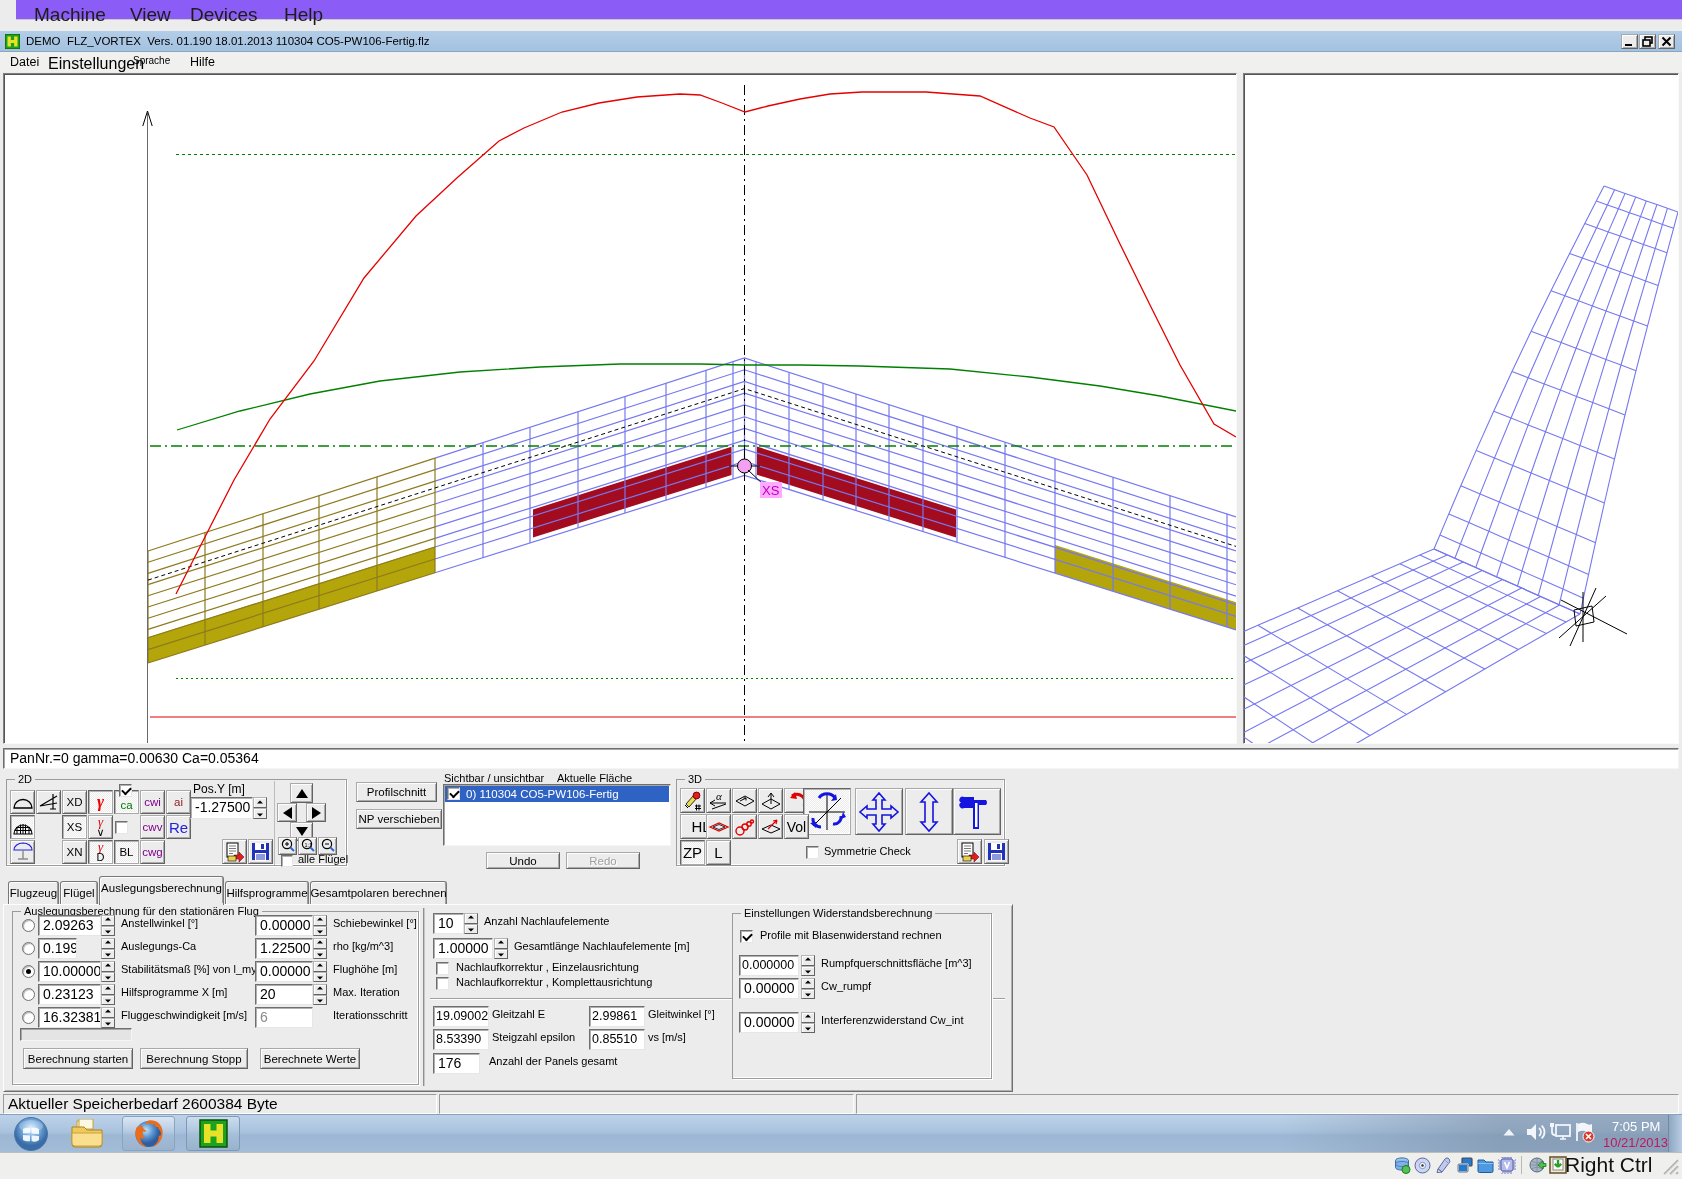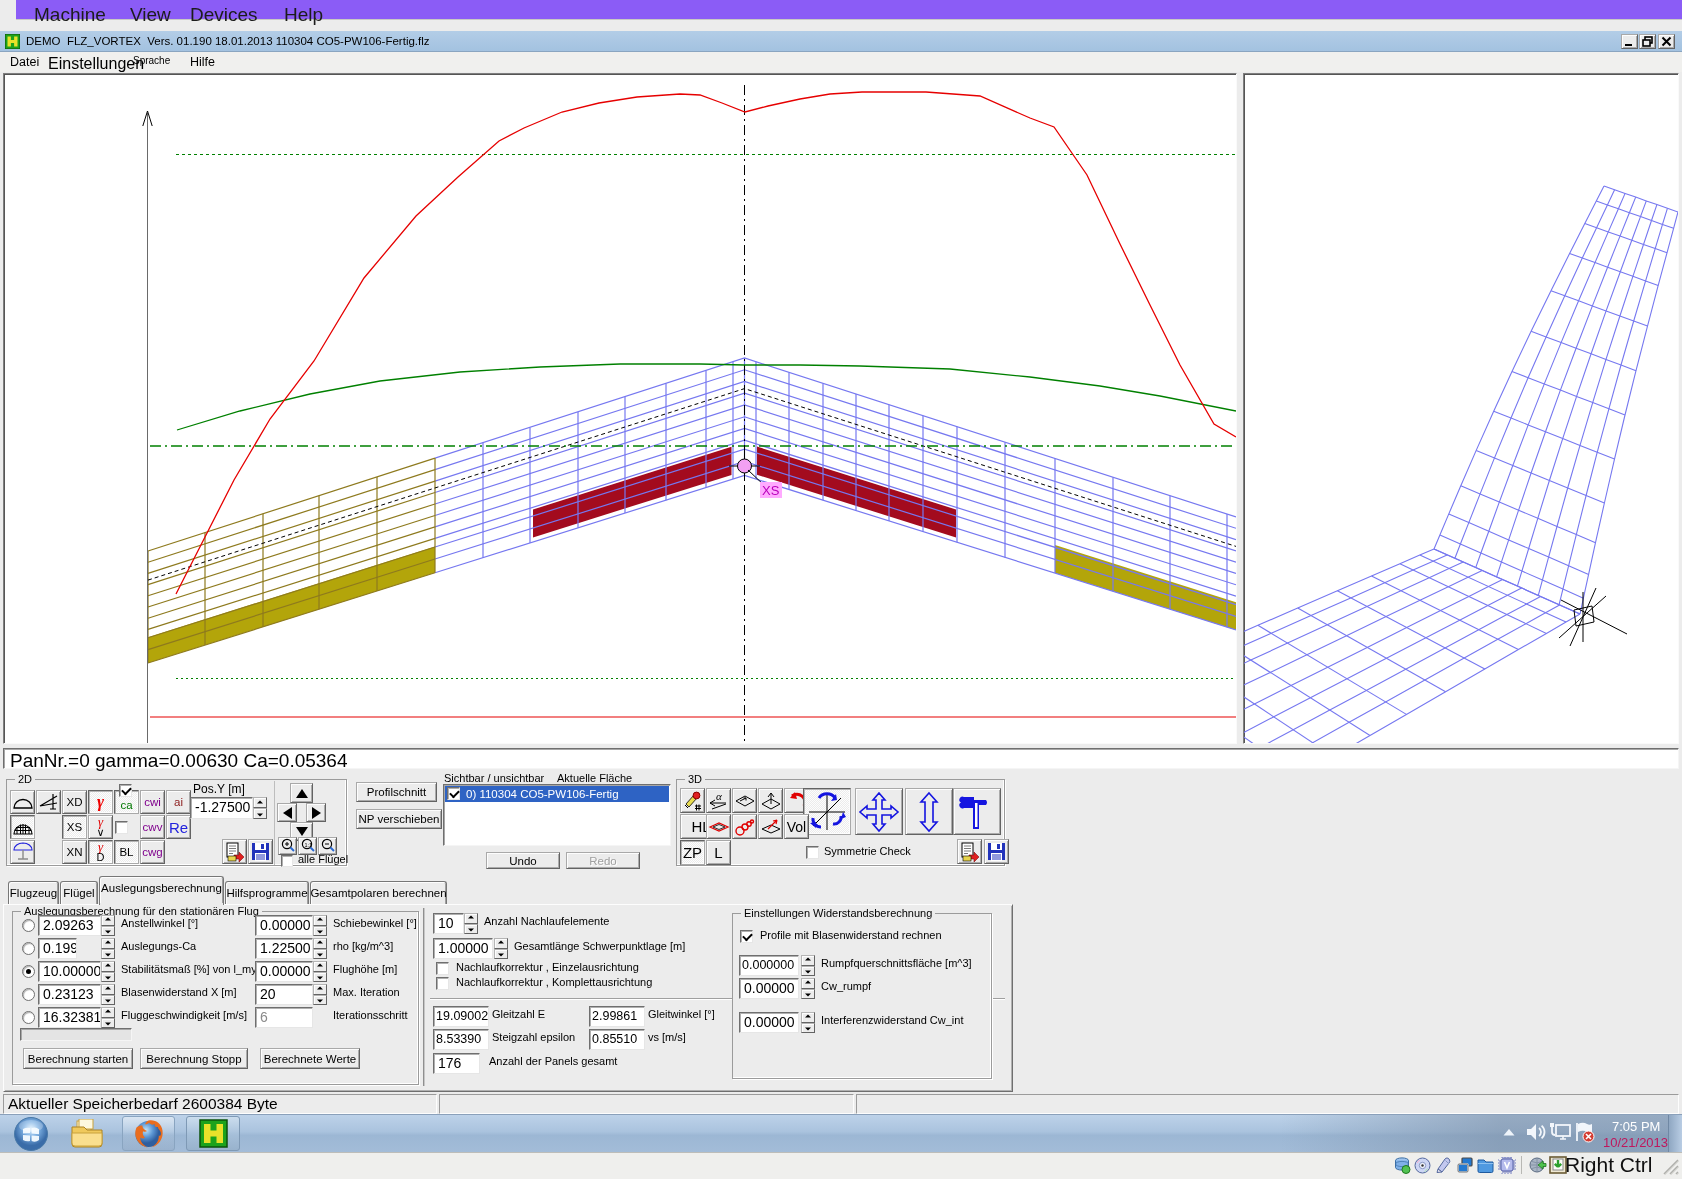--- a/index.html
+++ b/index.html
@@ -182,21 +182,21 @@
 <polyline points="1559.1,604.7 1562.9,589.1 1568.6,565.8 1576.3,534.6 1586.1,495.5 1597.2,452.3 1608.9,408.8 1621.0,365.0 1633.7,321.0 1645.6,280.9 1655.2,248.6 1662.5,224.4 1667.4,208.3" fill="none" stroke="#7678f0" stroke-width="1.1"></polyline>
 <polyline points="1580.0,614.0 1583.4,598.2 1588.6,574.4 1595.5,542.7 1604.4,503.0 1614.5,459.1 1625.0,415.0 1636.0,370.7 1647.5,326.1 1658.2,285.4 1667.0,252.8 1673.6,228.3 1678.0,212.0" fill="none" stroke="#7678f0" stroke-width="1.1"></polyline>
 <line x1="1559.0" y1="638.0" x2="1606.0" y2="596.0" stroke="#000" stroke-width="1"></line>
 <line x1="1583.0" y1="592.0" x2="1583.0" y2="642.0" stroke="#000" stroke-width="1"></line>
 <line x1="1561.0" y1="600.0" x2="1627.0" y2="634.0" stroke="#000" stroke-width="1"></line>
 <line x1="1596.0" y1="588.0" x2="1570.0" y2="646.0" stroke="#000" stroke-width="1"></line>
 <polygon points="1574.0,610.0 1592.0,606.0 1594.0,622.0 1576.0,626.0" fill="none" stroke="#000" stroke-width="1"></polygon>
 </svg>
 
 <div class="sunk" style="left:3px;top:748px;width:1676px;height:21px"></div>
-<span class="tt" style="left:10px;top:750px;font-size:19px">PanNr.=0 gamma=0.00630 Ca=0.05364</span>
+<span class="tt" style="left:10px;top:750px;font-size:14px">PanNr.=0 gamma=0.00630 Ca=0.05364</span>
 
 <div class="gb" style="left:6px;top:779px;width:341px;height:87px">
     <span class="gl">2D</span>
   </div>
 <div class="b" style="left:10px;top:790px;width:25px;height:24px">
     <svg width="22" height="18" viewBox="0 0 22 18">
       <path d="M2 15 A9 8.5 0 0 1 20 15 Z" fill="none" stroke="#000" stroke-width="1.3"></path>
     </svg>
   </div>
 <div class="b" style="left:36px;top:790px;width:25px;height:24px">
@@ -471,21 +471,21 @@
  <div class="rad" style="left:22px;top:88px"></div>
  <div class="inp" style="left:38px;top:84px;width:63px;height:21px">0.23123</div>
  <div class="spin" style="left:101px;top:84px;height:21px">
       <div class="su">
         <i></i>
       </div>
       <div class="sd">
         <i></i>
       </div>
     </div>
- <span class="lbl" style="left:121px;top:86px">Blasenwiderstand X [m]</span>
+ <span class="lbl" style="left:121px;top:86px">Hilfsprogramme X [m]</span>
  <div class="rad" style="left:22px;top:111px"></div>
  <div class="inp" style="left:38px;top:107px;width:63px;height:21px">16.32381</div>
  <div class="spin" style="left:101px;top:107px;height:21px">
       <div class="su">
         <i></i>
       </div>
       <div class="sd">
         <i></i>
       </div>
     </div>
@@ -549,21 +549,21 @@
  <span class="lbl" style="left:484px;top:15px">Anzahl Nachlaufelemente</span>
  <div class="inp" style="left:433px;top:38px;width:60px;height:21px">1.00000</div>
  <div class="spin" style="left:494px;top:38px;height:21px">
       <div class="su">
         <i></i>
       </div>
       <div class="sd">
         <i></i>
       </div>
     </div>
- <span class="lbl" style="left:514px;top:40px">Gesamtlänge Schwerpunktlage [m]</span>
+ <span class="lbl" style="left:514px;top:40px">Gesamtlänge Nachlaufelemente [m]</span>
  <div class="cb" style="left:436px;top:62px"></div>
  <span class="lbl" style="left:456px;top:61px">Nachlaufkorrektur , Einzelausrichtung</span>
  <div class="cb" style="left:436px;top:77px"></div>
  <span class="lbl" style="left:456px;top:76px">Nachlaufkorrektur , Komplettausrichtung</span>
  <div class="ab" style="left:430px;top:98px;width:575px;height:1px;background:#9f9f9f;box-shadow:0 1px 0 #fff"></div>
  <div class="inp" style="left:433px;top:106px;width:56px;height:21px;font-size:12.5px;padding-left:2px">19.09002</div>
  <span class="lbl" style="left:492px;top:108px">Gleitzahl E</span>
  <div class="inp" style="left:589px;top:106px;width:56px;height:21px;font-size:12.5px;padding-left:2px">2.99861</div>
  <span class="lbl" style="left:648px;top:108px">Gleitwinkel [°]</span>
  <div class="inp" style="left:433px;top:129px;width:56px;height:21px;font-size:12.5px;padding-left:2px">8.53390</div>

